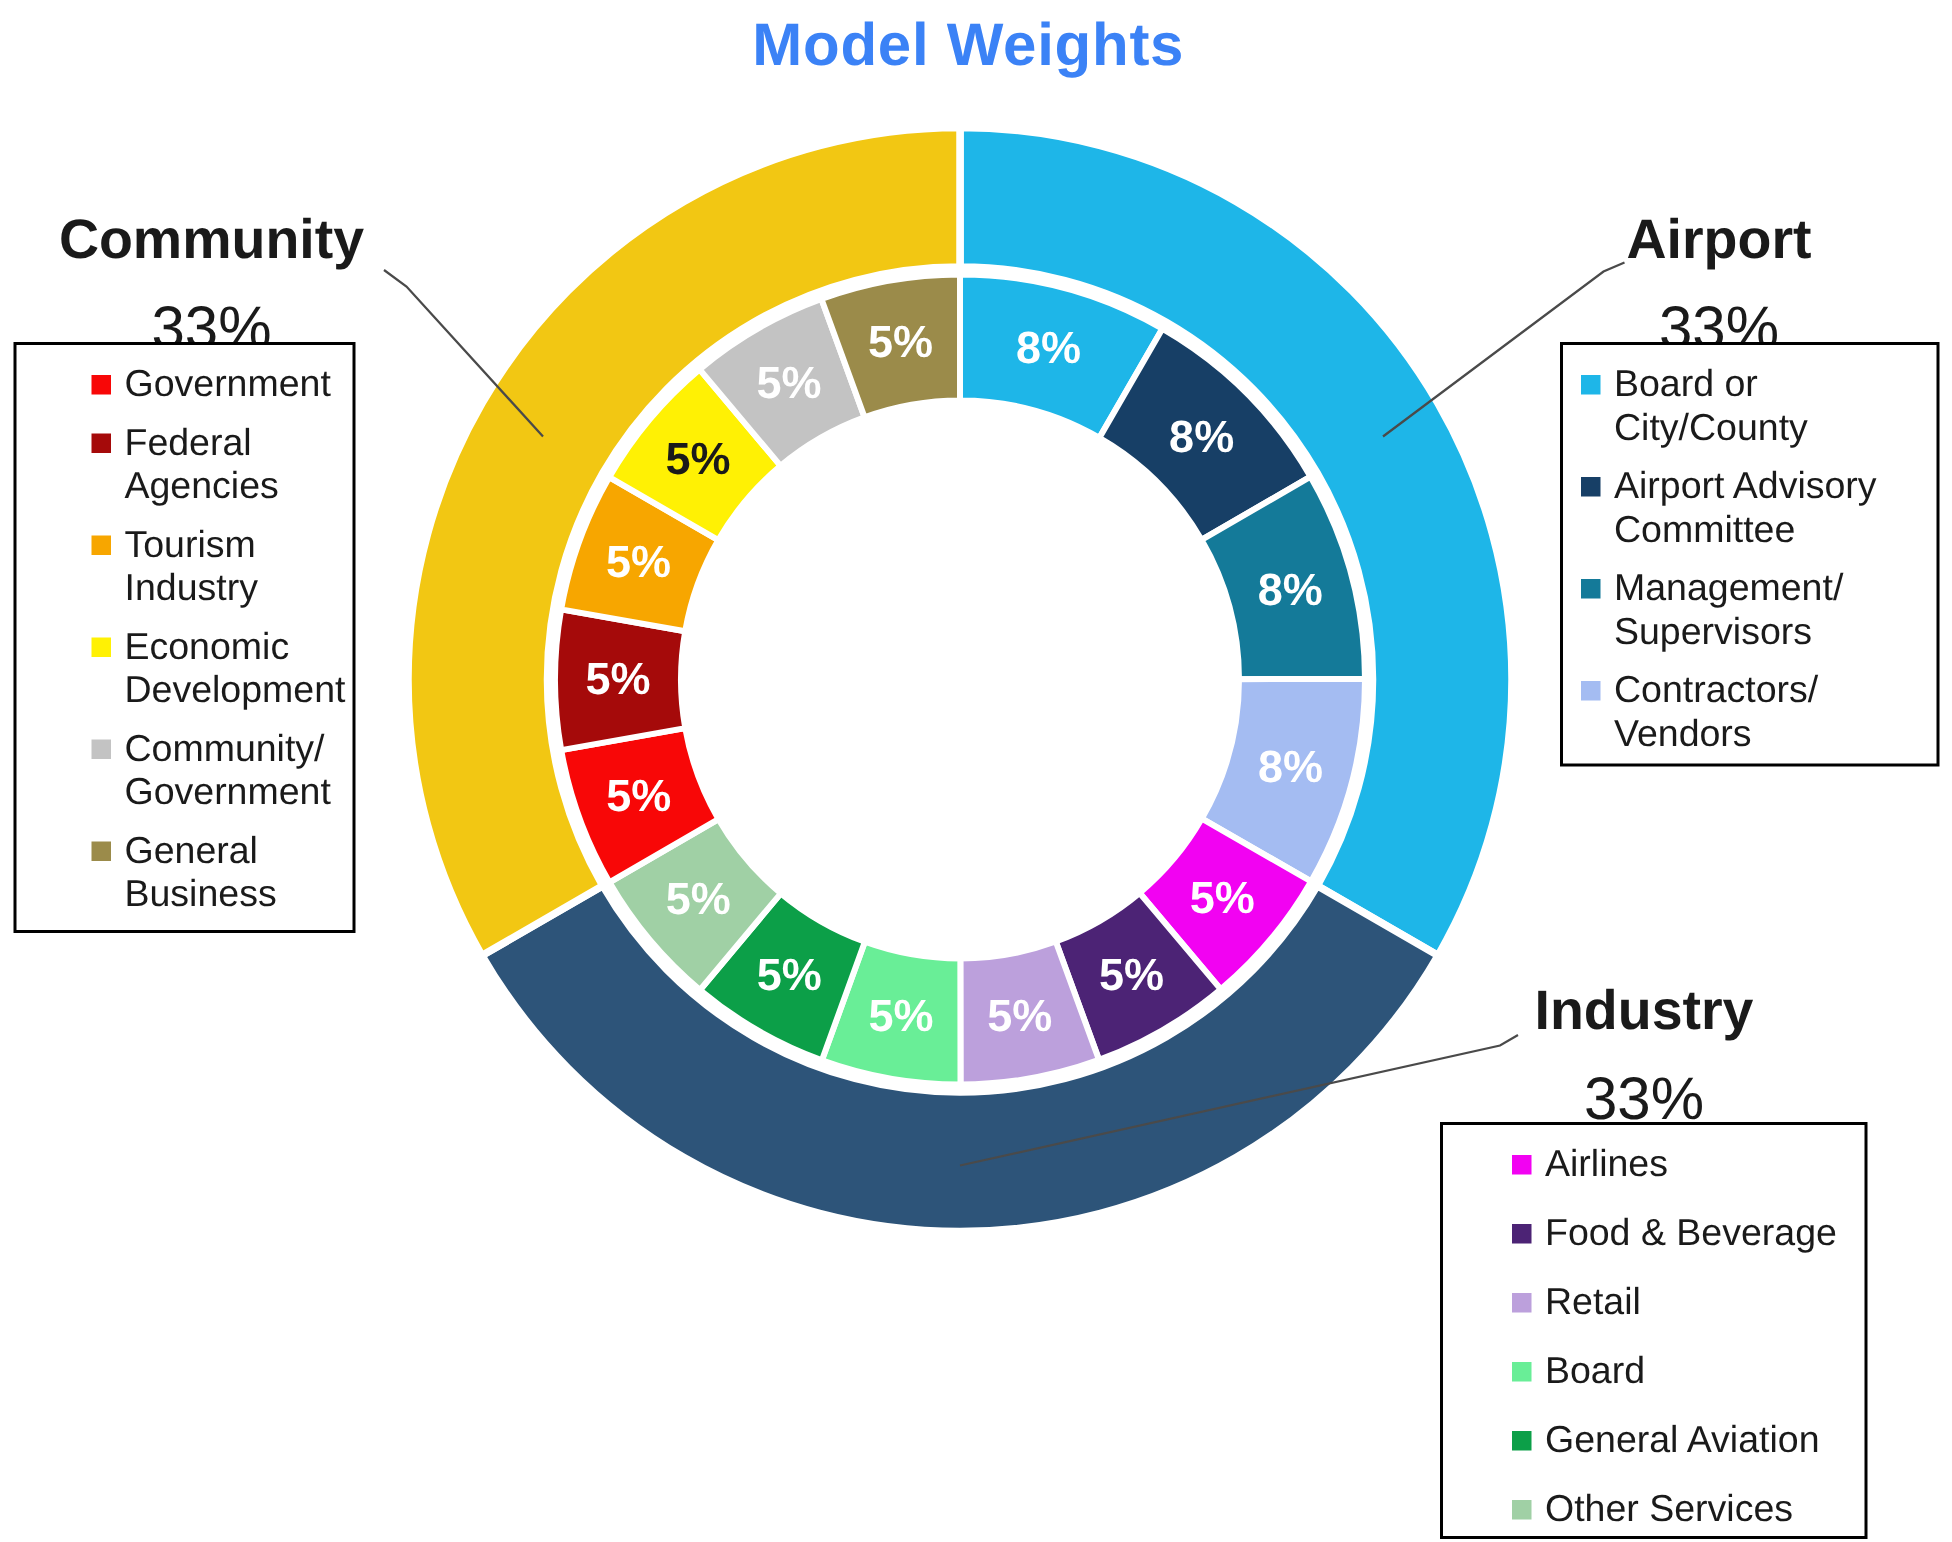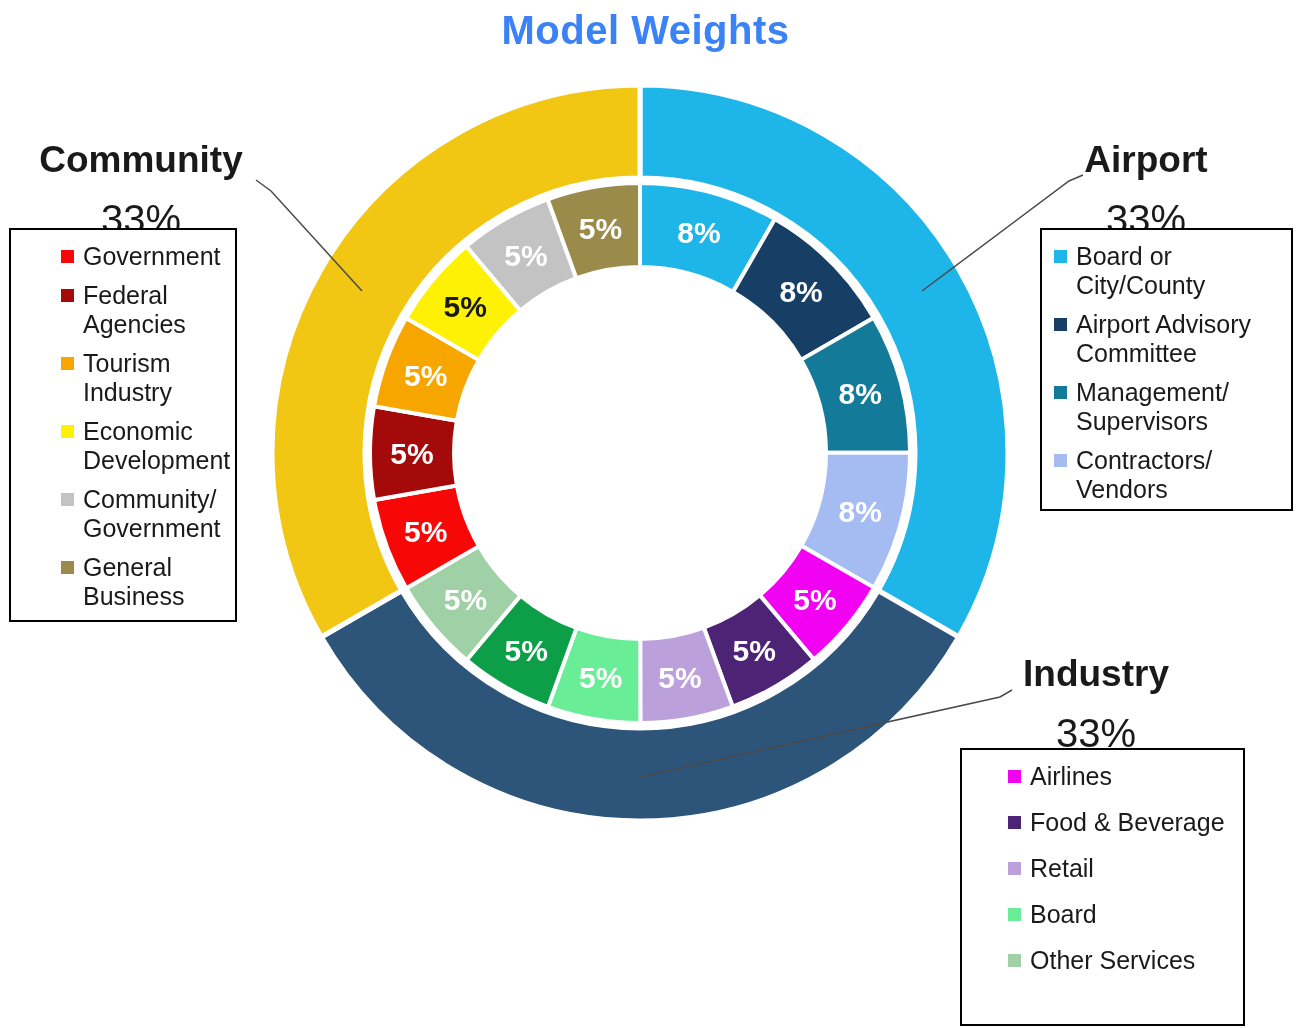--- a/index.html
+++ b/index.html
@@ -177,16 +177,20 @@
     </div>
     <div class="legend-item">
       <span class="swatch" style="background: rgb(188, 160, 220);"></span>
       <span class="legend-label">Retail</span>
     </div>
     <div class="legend-item">
       <span class="swatch" style="background: rgb(105, 238, 151);"></span>
       <span class="legend-label">Board</span>
     </div>
     <div class="legend-item">
+      <span class="swatch" style="background: rgb(12, 159, 72);"></span>
+      <span class="legend-label">General Aviation</span>
+    </div>
+    <div class="legend-item">
       <span class="swatch" style="background: rgb(160, 208, 165);"></span>
       <span class="legend-label">Other Services</span>
     </div>
   </div>
 
 </body></html>

